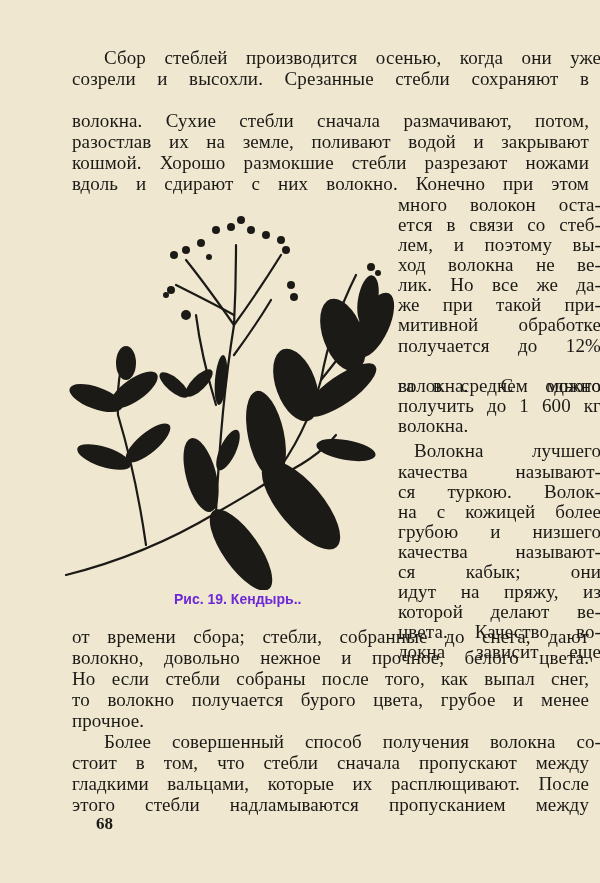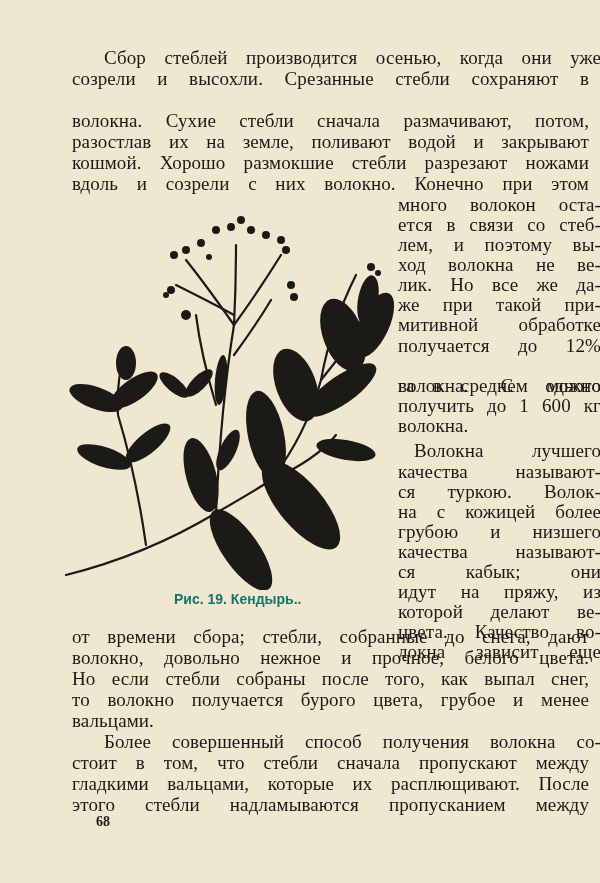--- a/index.html
+++ b/index.html
@@ -21,39 +21,39 @@
     letter-spacing: 0.1px;
   }
   .full { left: 56px; width: 517px; }
   .indent { left: 88px; width: 497px; }
   .nar { left: 382px; width: 203px; }
   .nar-ind { left: 398px; width: 187px; }
   .last { text-align-last: left; }
   .caption {
     position: absolute; left: 158px; top: 591px;
     font-family: "Liberation Sans", "DejaVu Sans", sans-serif;
-    font-size: 14px; font-weight: bold; color: #0f766e;
+    font-size: 14px; font-weight: bold; color: #6d28d9;
   }
   .pagenum {
     position: absolute; left: 80px; top: 814px;
-    font-size: 14px; font-weight: bold;
+    font-size: 17px; font-weight: bold;
   }
   .figure { position: absolute; left: 40px; top: 205px; width: 340px; height: 385px; }
 </style>
 </head>
 <body>
 
 <div class="page">
 
   <div class="line indent" style="top:48px">Сбор стеблей производится осенью, когда они уже</div>
   <div class="line full" style="top:69px">созрели и высохли. Срезанные стебли сохраняют в</div>
   <div class="line full" style="top:111px">волокна. Сухие стебли сначала размачивают, потом,</div>
   <div class="line full" style="top:132px">разостлав их на земле, поливают водой и закрывают</div>
   <div class="line full" style="top:153px">кошмой. Хорошо размокшие стебли разрезают ножами</div>
-  <div class="line full" style="top:174px">вдоль и созрели с них волокно. Конечно при этом</div>
+  <div class="line full" style="top:174px">вдоль и сдирают с них волокно. Конечно при этом</div>
 
   <div class="line nar" style="top:195px">много волокон оста-</div>
   <div class="line nar" style="top:215px">ется в связи со стеб-</div>
   <div class="line nar" style="top:235px">лем, и поэтому вы-</div>
   <div class="line nar" style="top:255px">ход волокна не ве-</div>
   <div class="line nar" style="top:275px">лик. Но все же да-</div>
   <div class="line nar" style="top:295px">же при такой при-</div>
   <div class="line nar" style="top:315px">митивной обработке</div>
   <div class="line nar" style="top:336px">получается до 12%</div>
   <div class="line nar" style="top:376px">волокна. С одного</div>
@@ -70,21 +70,21 @@
   <div class="line nar" style="top:562px">ся кабык; они</div>
   <div class="line nar" style="top:582px">идут на пряжу, из</div>
   <div class="line nar" style="top:602px">которой делают ве-</div>
   <div class="line nar" style="top:622px">цвета. Качество во-</div>
   <div class="line nar" style="top:642px">локна зависит еще</div>
 
   <div class="line full" style="top:627px">от времени сбора; стебли, собранные до снега, дают</div>
   <div class="line full" style="top:648px">волокно, довольно нежное и прочное, белого цвета.</div>
   <div class="line full" style="top:669px">Но если стебли собраны после того, как выпал снег,</div>
   <div class="line full" style="top:690px">то волокно получается бурого цвета, грубое и менее</div>
-  <div class="line full last" style="top:711px">вальцами.</div>
+  <div class="line full last" style="top:711px">прочное.</div>
 
   <div class="line indent" style="top:732px">Более совершенный способ получения волокна со-</div>
   <div class="line full" style="top:753px">стоит в том, что стебли сначала пропускают между</div>
   <div class="line full" style="top:774px">гладкими вальцами, которые их расплющивают. После</div>
   <div class="line full" style="top:795px">этого стебли надламываются пропусканием между</div>
 
   <div class="figure">
     <svg width="340" height="385" viewBox="0 0 340 385">
       <g stroke="#1c1a17" fill="none" stroke-width="2.2" stroke-linecap="round">
 

